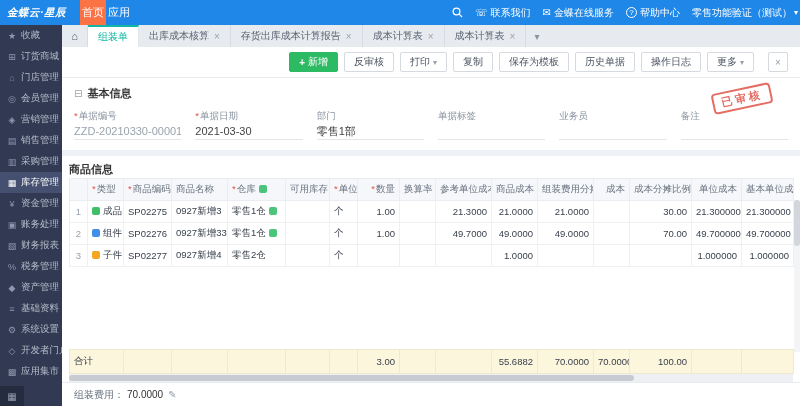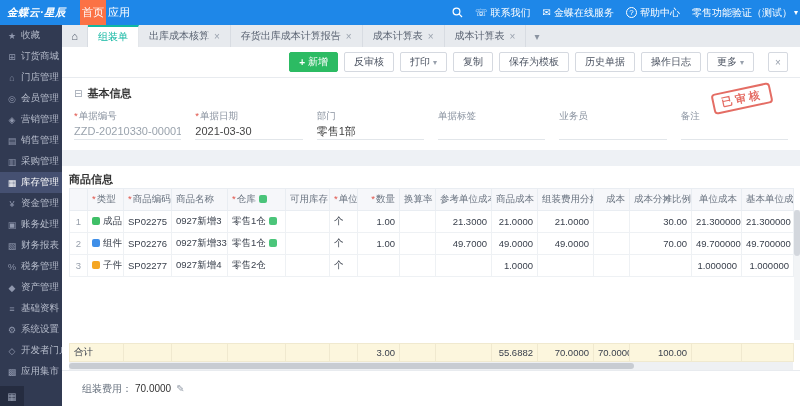--- a/index.html
+++ b/index.html
@@ -46,37 +46,37 @@
   .basic-card{padding:6px 12px 10px;position:relative;flex:none}
   .sec-head{display:flex;align-items:center;gap:5px;font-size:11px;font-weight:bold;color:#333;height:18px}
   .collapse-ic{color:#9aa2ae;font-size:10px;font-weight:normal;cursor:pointer}
   .fields{display:flex;gap:14px;margin-top:8px}
   .field{flex:1;min-width:0}
   .f-label{font-size:9.5px;color:#8a93a0;height:13px;white-space:nowrap;overflow:hidden}
   .req{color:var(--c-red,#e0544a);margin-right:1px}
   .f-value{height:17px;line-height:17px;border-bottom:1px solid #e2e6ea;font-size:11px;color:#444;white-space:nowrap;overflow:hidden}
   .f-value.muted{color:#9aa3ad}
   .stamp{position:absolute;right:28px;top:10px;color:var(--c-red,#e0544a);border:2px solid var(--c-red,#e0544a);border-radius:4px;padding:1px 7px;font-size:11px;font-weight:bold;letter-spacing:3px;transform:rotate(-12deg);opacity:.85;background:rgba(255,255,255,.6);z-index:2}
-  .products-card{flex:1;margin-top:16px;display:flex;flex-direction:column;padding:4px 7px 0;min-height:0;position:relative;overflow:hidden}
+  .products-card{flex:1;margin-top:6px;display:flex;flex-direction:column;padding:4px 7px 0;min-height:0;position:relative;overflow:hidden}
   
   .grid{border-collapse:collapse;table-layout:fixed;width:724px;flex:none}
   .grid th{background:#f6f7fa;border:1px solid #e9edf2;font-weight:normal;color:#68727f;font-size:9.5px;height:22px;padding:0 4px;text-align:left;white-space:nowrap;overflow:hidden}
   .grid td{border:1px solid #eef1f4;font-size:9.5px;color:#3a414d;height:22px;padding:0 4px;white-space:nowrap;overflow:hidden;background:#fff}
   .grid .num{text-align:right}
   .grid .ctr{text-align:center;color:#98a0ac}
   .type-ic{display:inline-block;width:8px;height:8px;border-radius:2px;margin-right:3px;vertical-align:-1px}
   .wh-badge{display:inline-block;width:8px;height:8px;border-radius:2px;background:var(--c-green,#2cbb63);margin-left:3px;vertical-align:-1px;opacity:.85}
   .filler{flex:1 1 0;min-height:0}
-  .total-table td{background:var(--c-yellow,#fcf6dd);border:1px solid #f0e9cf;height:18px;color:#3a414d}
+  .total-table td{background:var(--c-yellow,#fcf6dd);border:1px solid #f0e9cf;height:24px;color:#3a414d}
   .hscroll{height:8px;background:#eef0f3;position:relative;flex:none;margin-bottom:0}
   .hscroll .thumb{position:absolute;left:0;top:1px;height:6px;width:78%;background:#c8ccd2;border-radius:3px}
   .vscroll{position:absolute;right:0;top:44px;bottom:30px;width:6px;background:#f2f4f6}
   .vscroll .vthumb{position:absolute;top:0;left:0;width:6px;height:46px;background:#d3d7dd;border-radius:3px}
   
-  .footerbar{height:36px;background:#fff;border-top:1px solid #e8ebef;display:flex;align-items:center;padding-left:20px;gap:3px;font-size:10px;color:#68727f;flex:none}
+  .footerbar{height:24px;background:#fff;border-top:1px solid #e8ebef;display:flex;align-items:center;padding-left:12px;gap:3px;font-size:10px;color:#68727f;flex:none}
   .footerbar .fv{color:#333}
   .edit-ic{color:#98a0ac;font-size:10px;margin-left:2px;cursor:pointer}
 </style>
 </head>
 <body>
 
 <div class="topbar">
   <div class="logo">金蝶云·星辰</div>
   <div class="nav-tabs" id="nav-tabs">
       <div class="nav-tab active">首页</div>

